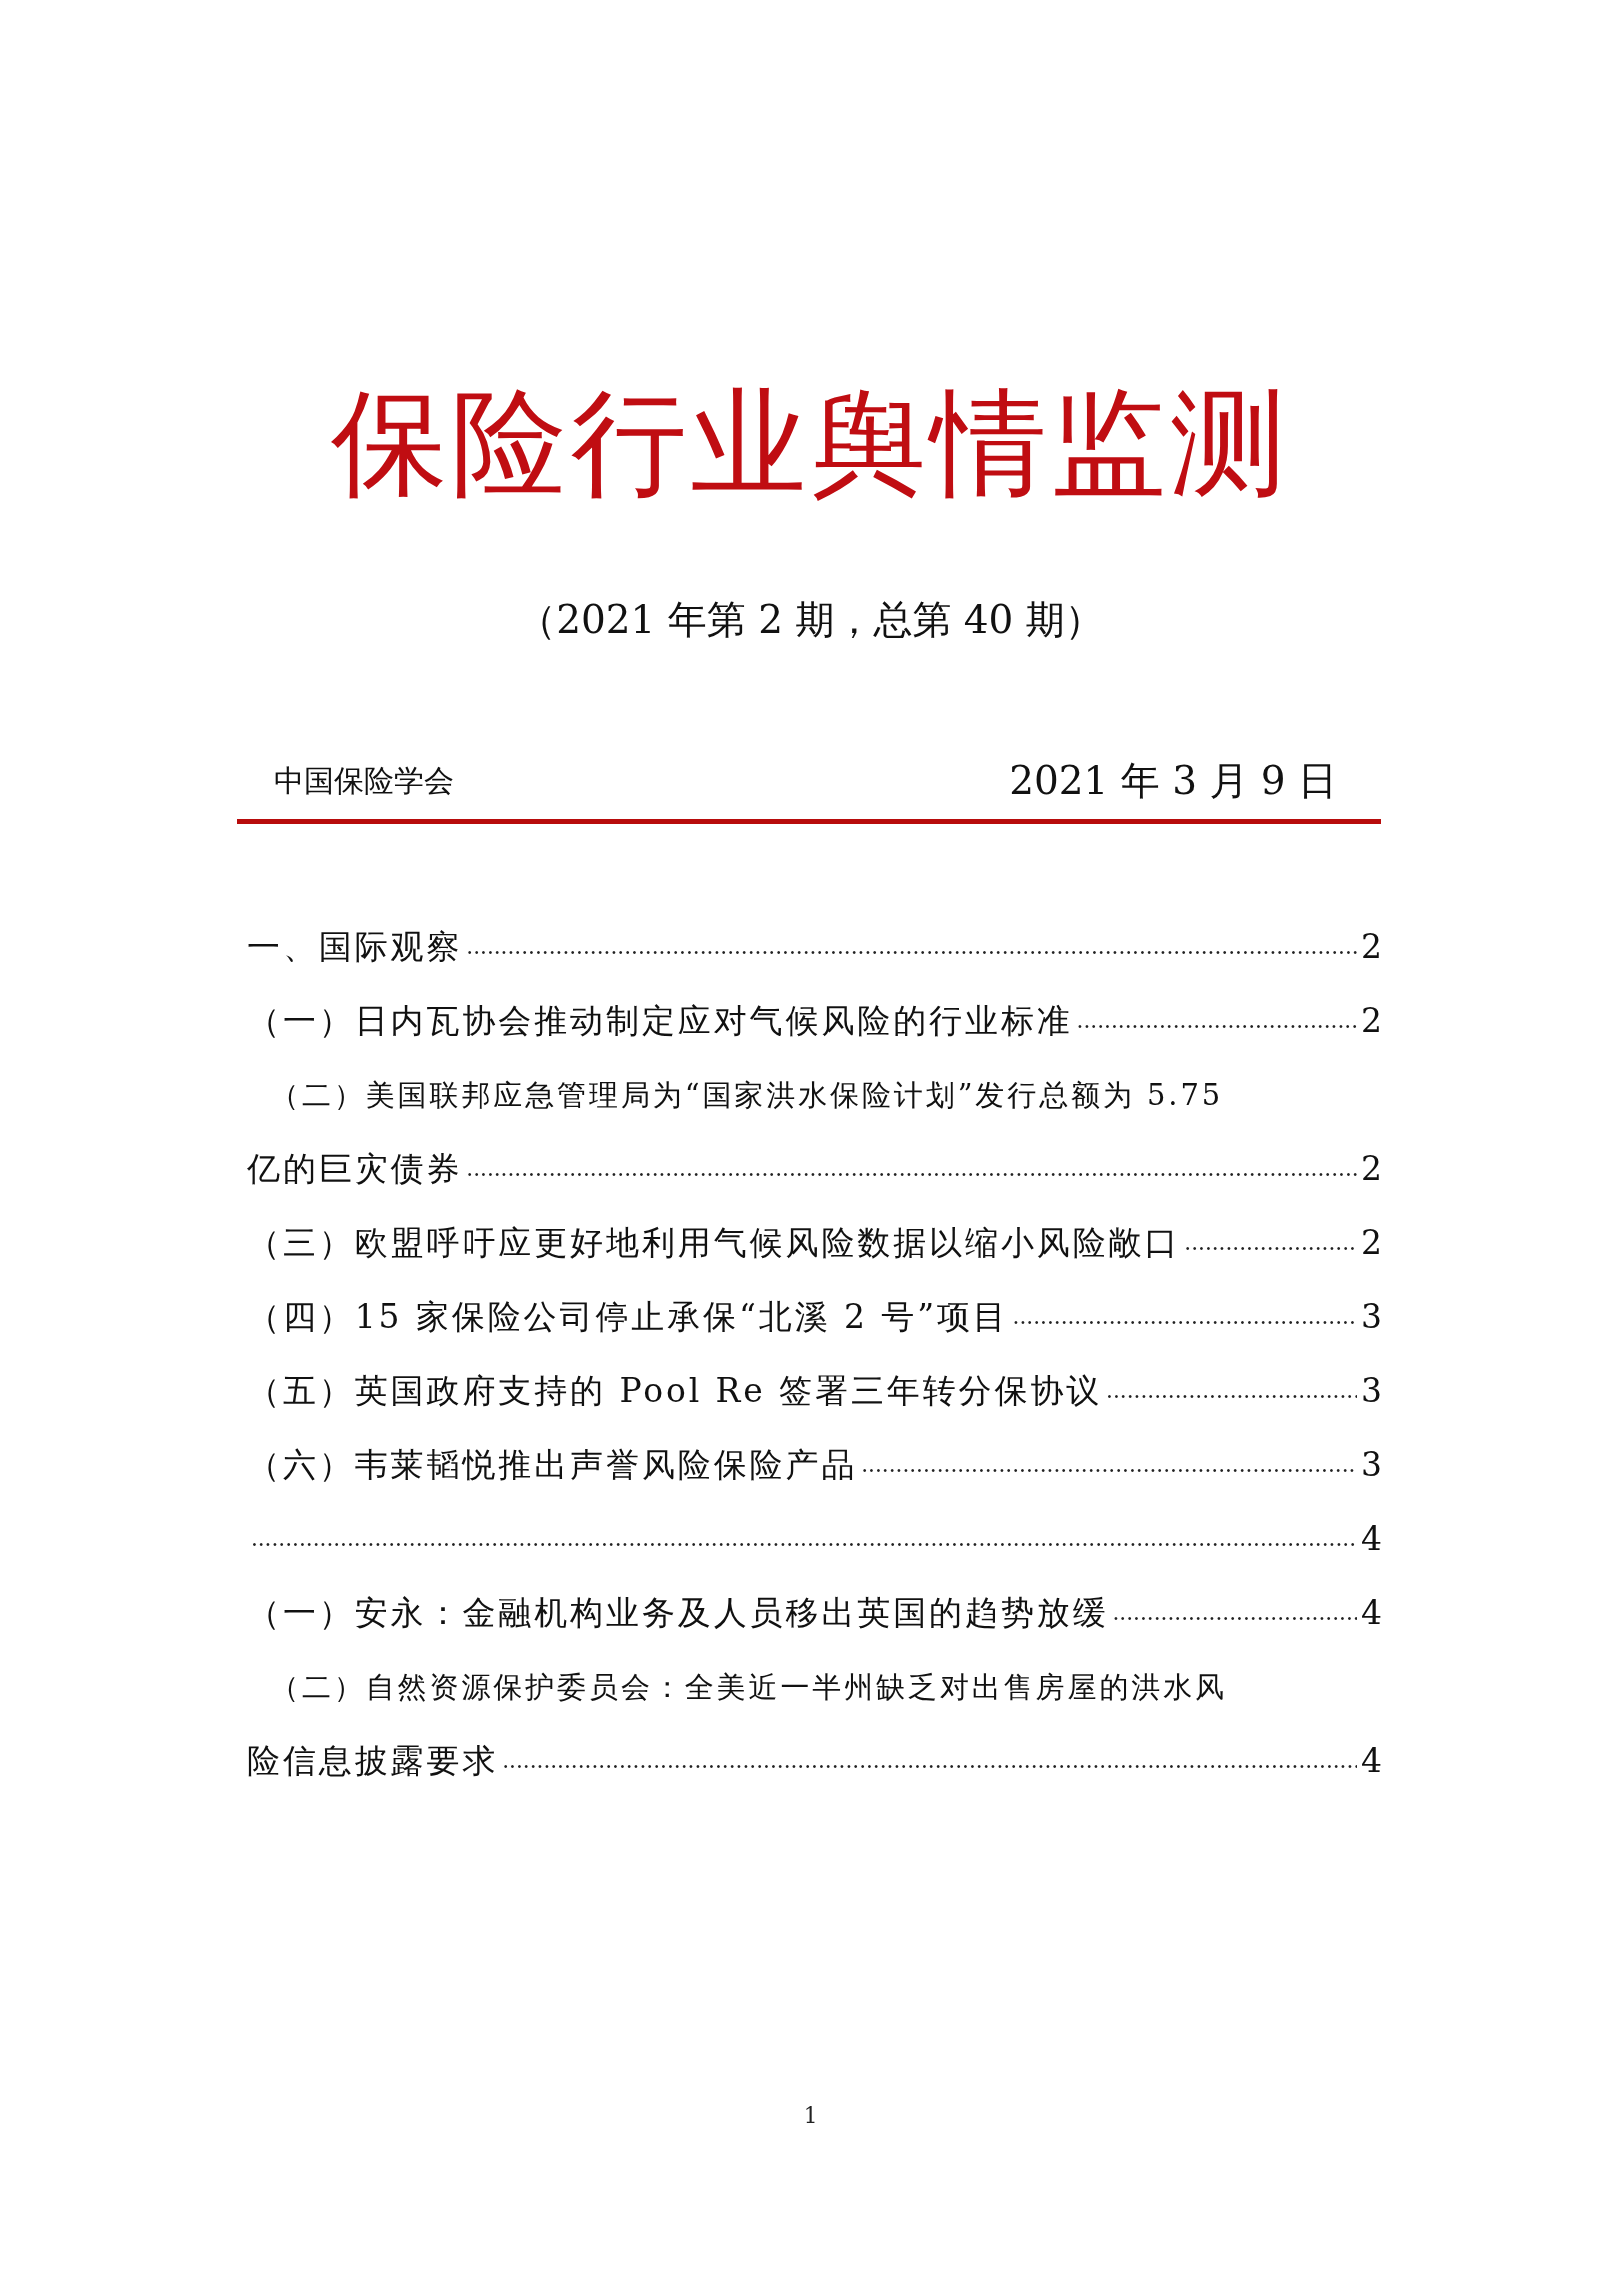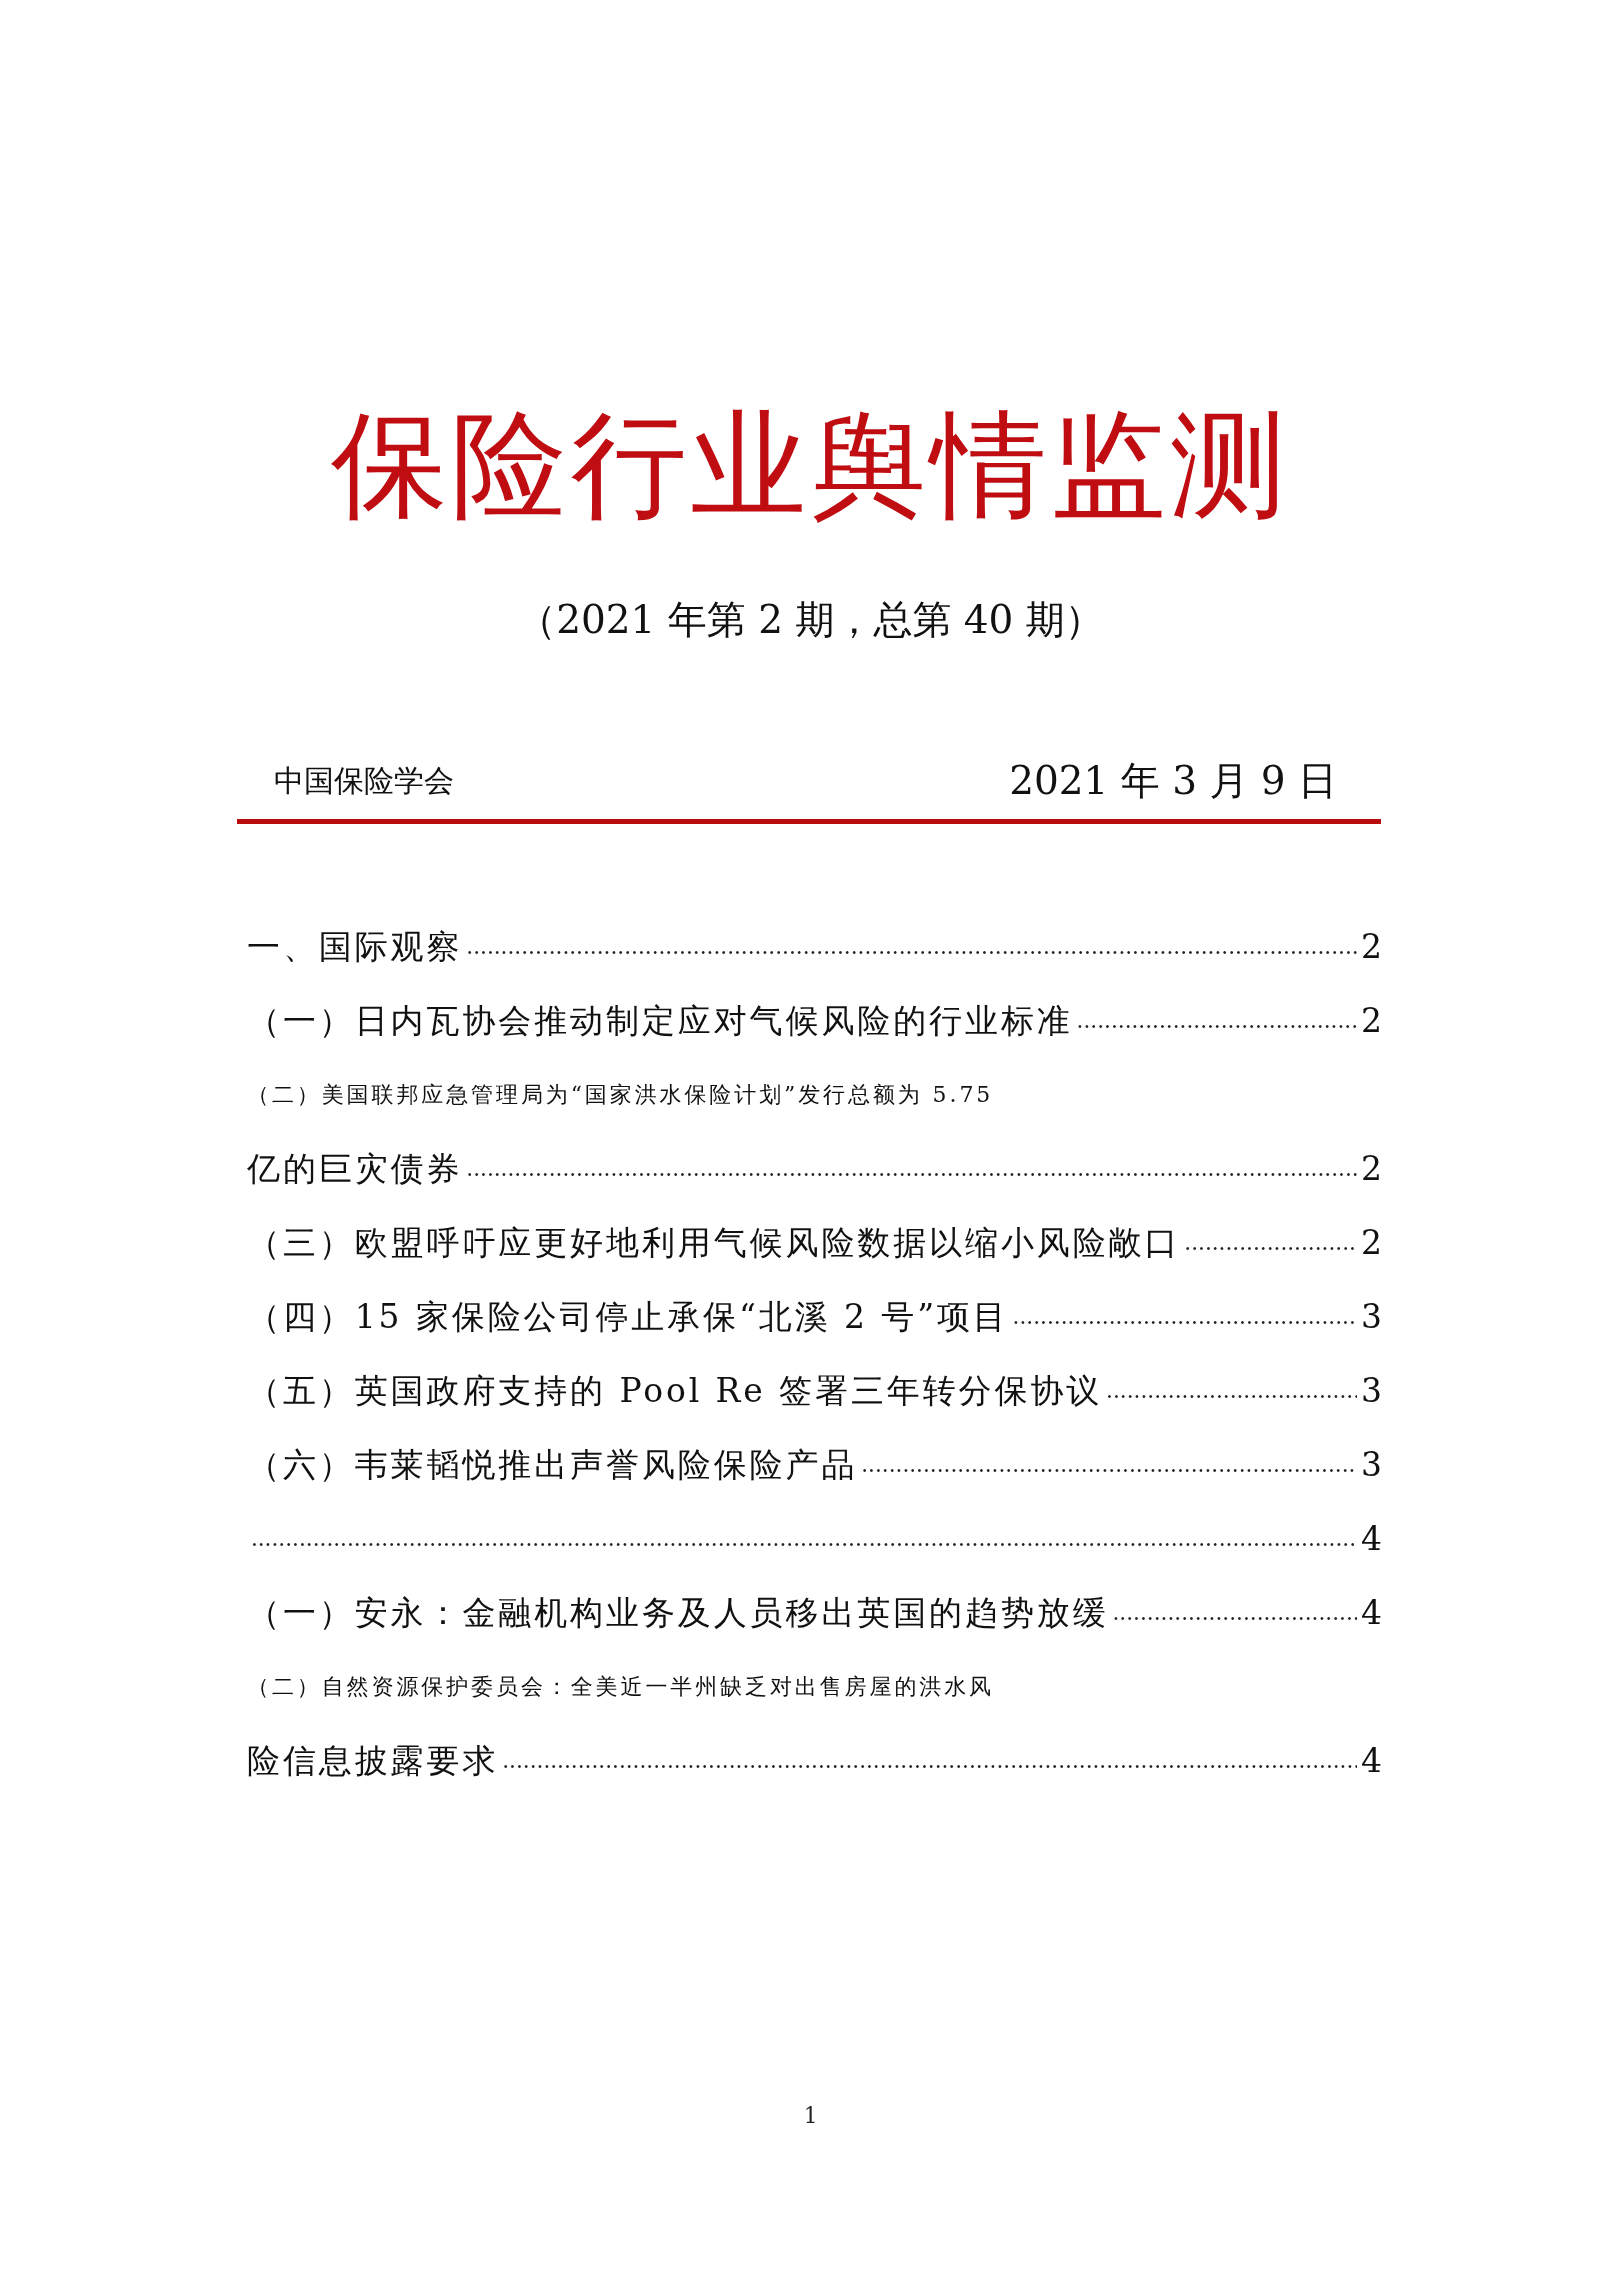--- a/index.html
+++ b/index.html
@@ -26,21 +26,20 @@
       left: 0;
       width: 1621px;
       top: 374px;
       text-align: center;
       font-family: "DejaVu Sans", "Liberation Sans", sans-serif;
       font-size: 116px;
       line-height: 137px;
       letter-spacing: 3.9px;
       color: #c00d12;
       font-weight: normal;
-      margin-top: 22px;
     }
     .issue {
       position: absolute;
       left: 0;
       width: 1621px;
       top: 592px;
       text-align: center;
       font-size: 39px;
       line-height: 55px;
       color: #111;
@@ -98,24 +97,25 @@
       content: "........................................................................................................................................................................................................................................";
     }
     .toc-page {
       flex: 0 0 auto;
       letter-spacing: 0;
       text-align: right;
       min-width: 19.6px;
     }
     .toc-wrap-first {
       height: 74px;
-      font-size: 22px;
+      font-size: 29px;
       line-height: 74px;
       letter-spacing: 2.9px;
       white-space: nowrap;
+      margin-left: 23px;
     }
     .footer {
       position: absolute;
       left: 0;
       width: 1621px;
       top: 2101px;
       text-align: center;
       font-size: 21.6px;
       line-height: 29px;
       color: #222;

